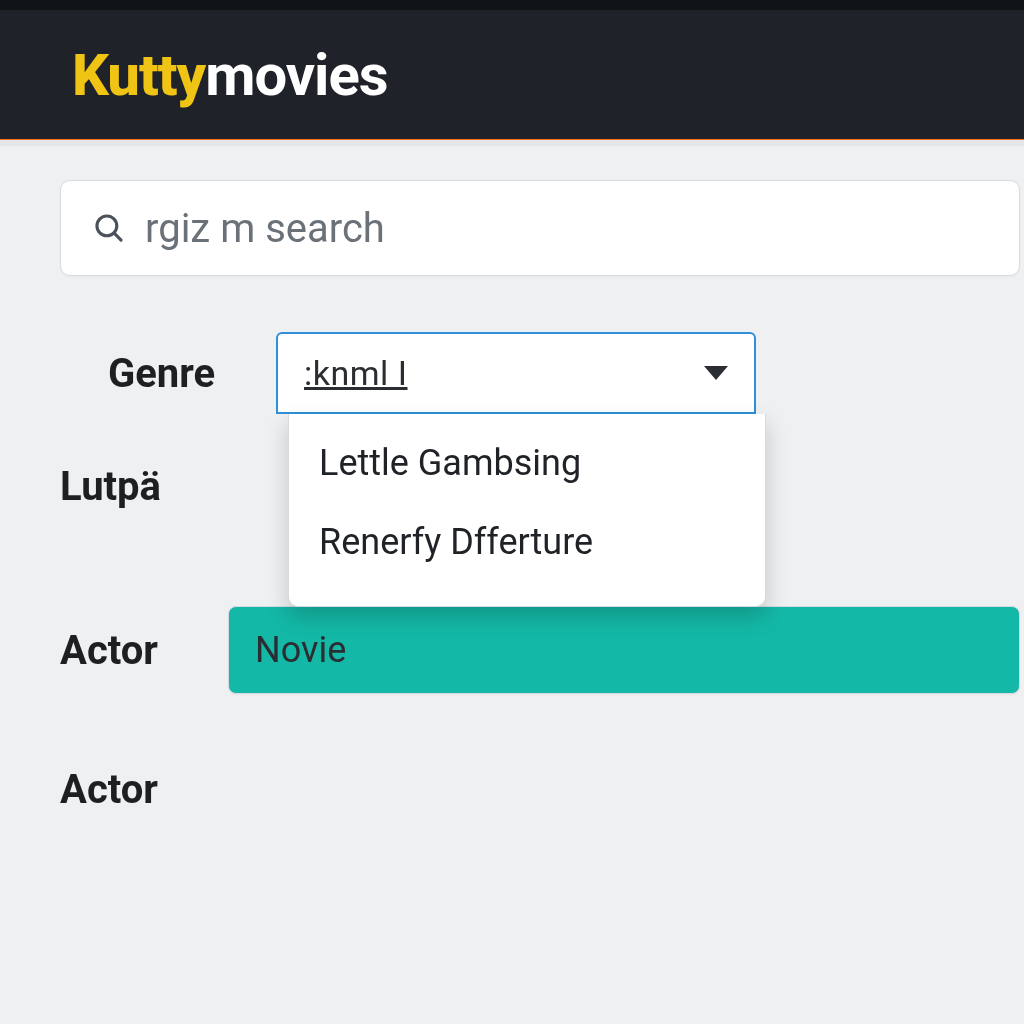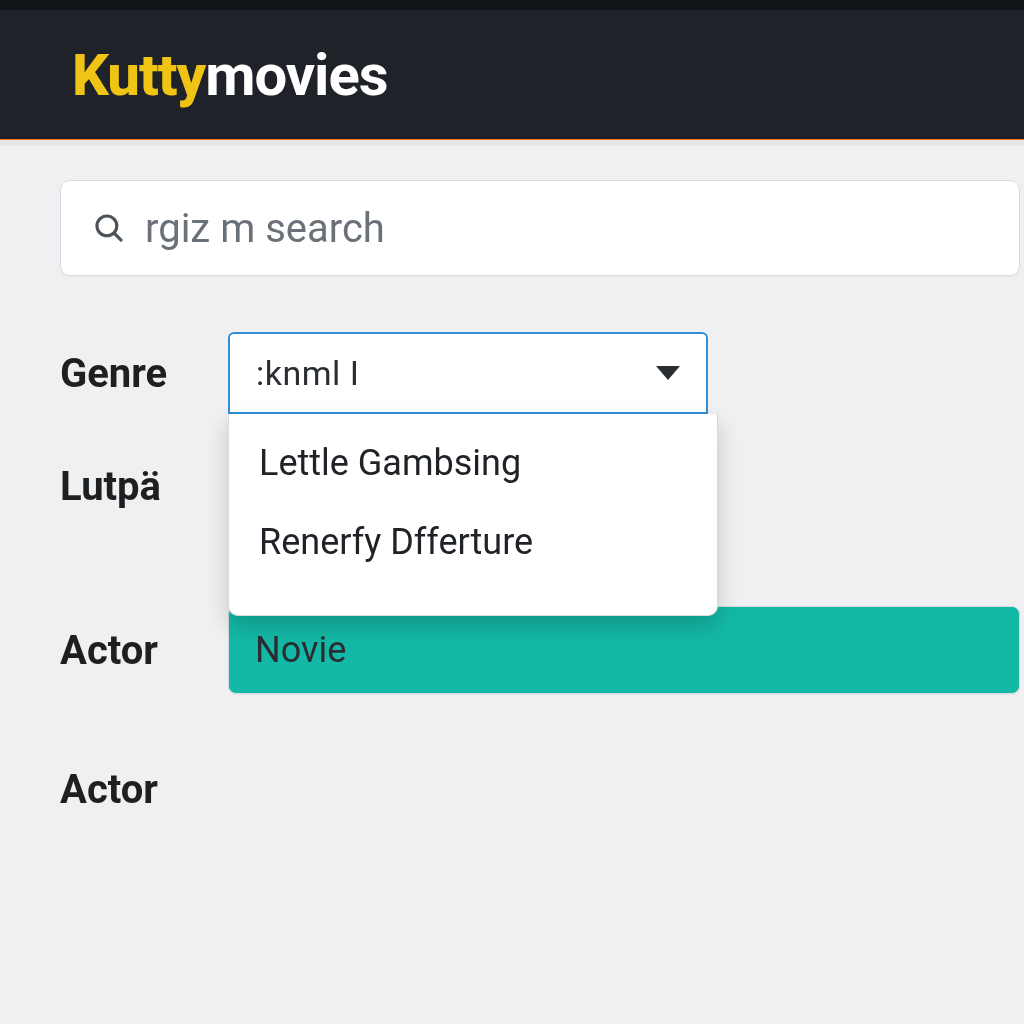--- a/index.html
+++ b/index.html
@@ -113,48 +113,49 @@
     display: flex;
     align-items: center;
     justify-content: space-between;
     padding: 0 26px;
     font-size: 34px;
     color: #2a2e33;
     cursor: pointer;
   }
   .combo-head .sel {
     letter-spacing: 0.5px;
+    text-decoration: underline;
   }
   .combo-head .caret {
     width: 0; height: 0;
     border-left: 12px solid transparent;
     border-right: 12px solid transparent;
     border-top: 14px solid #2a2e33;
   }
   .combo-list {
     position: absolute;
-    top: 82px; left: 0; right: -10px;
+    top: 82px; left: 12px; right: -10px;
     background: #ffffff;
     border: 1px solid #d7dbdf;
     border-top: none;
     border-radius: 0 0 10px 10px;
     box-shadow: 0 10px 22px rgba(0,0,0,0.18);
-    padding: 10px 0 33px 0;
+    padding: 10px 0 24px 0;
     z-index: 20;
   }
   .combo-item {
     font-size: 36px;
     color: #1f2227;
     padding: 18px 30px;
     cursor: pointer;
     line-height: 1.2;
   }
 
   
-  .row.genre { margin-bottom: 44px; }
+  .row.genre { margin-bottom: 44px; margin-left: 48px; }
   .row.lutpa { margin-bottom: 92px; height: 56px; }
   .row.actor1 { margin-bottom: 72px; }
 </style>
 </head>
 <body>
 
 <header class="topbar">
   <div class="brand">
     <span class="accent">Kutty</span><span class="rest">movies</span>
   </div>

